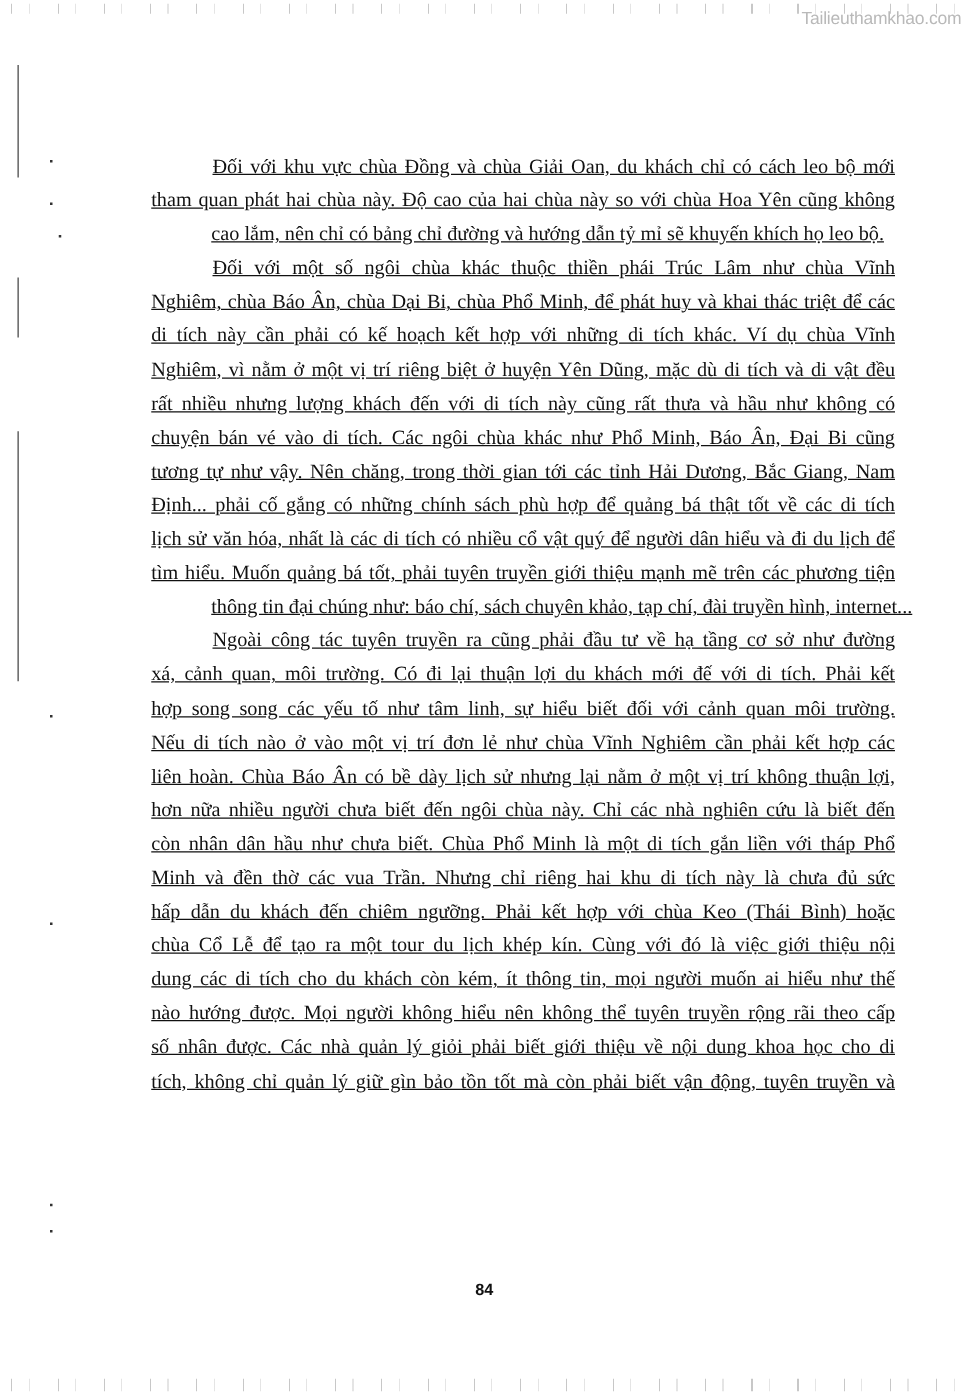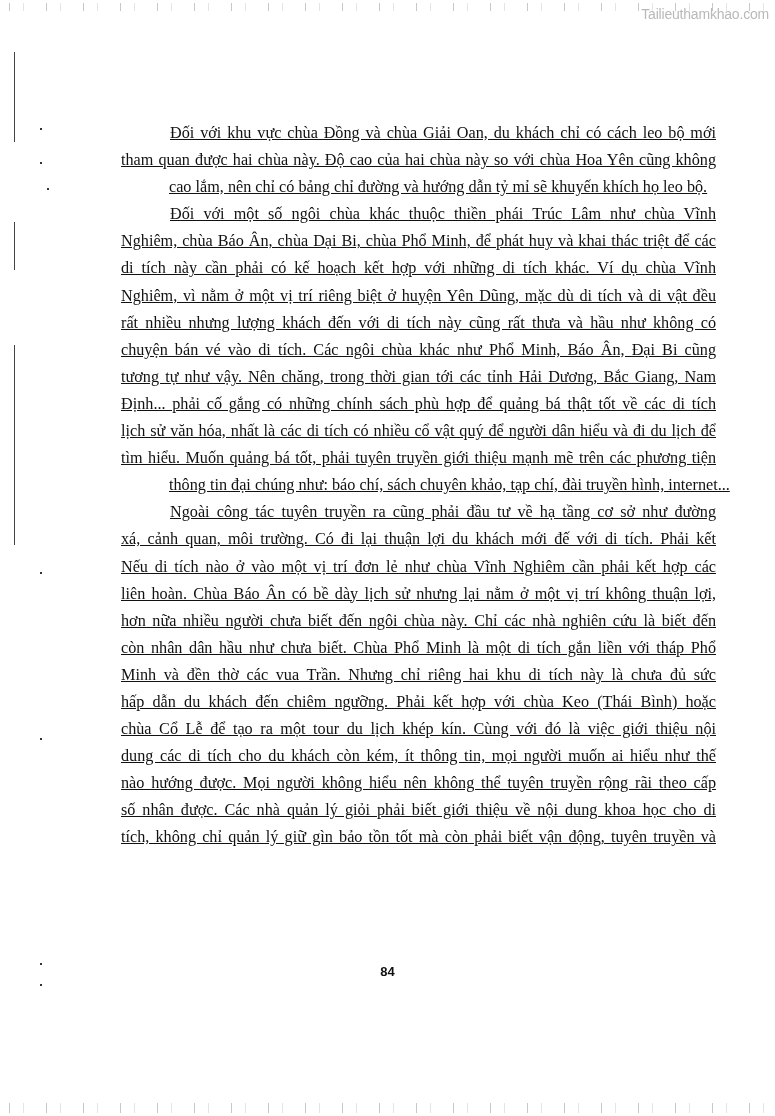--- a/index.html
+++ b/index.html
@@ -24,21 +24,21 @@
     }
     .margin-dot { position: absolute; width: 2px; height: 2px; background: #333; }
     .page-text {
       position: absolute; left: 121px; top: 120px; width: 595px;
       font-size: 16.2px; line-height: 27.1px; text-decoration: underline;
     }
     .line { display: block; white-space: nowrap; text-align: justify; text-align-last: justify; height: 27.1px; }
     .line.indent { padding-left: 49px; }
     .line.last { text-align-last: left; margin-left: 48px; }
     .page-number {
-      position: absolute; top: 964px; left: 0; width: 775px; text-align: center;
+      position: absolute; top: 1024px; left: 0; width: 775px; text-align: center;
       font-family: "Liberation Sans", "DejaVu Sans", sans-serif; font-size: 13px; font-weight: bold;
     }
   </style>
 </head>
 <body>
 
 <div class="scan-top"></div>
 <div class="watermark">Tailieuthamkhao.com</div>
 
 <div class="margin-rule" style="top:52px;height:90px;"></div>
@@ -48,39 +48,40 @@
 <div class="margin-dot" style="left:40px;top:162px;"></div>
 <div class="margin-dot" style="left:47px;top:188px;"></div>
 <div class="margin-dot" style="left:40px;top:572px;"></div>
 <div class="margin-dot" style="left:40px;top:738px;"></div>
 <div class="margin-dot" style="left:40px;top:963px;"></div>
 <div class="margin-dot" style="left:40px;top:984px;"></div>
 
 <div class="page-text">
   <div>
     <span class="line indent">Đối với khu vực chùa Đồng và chùa Giải Oan, du khách chỉ có cách leo bộ mới</span>
-    <span class="line">tham quan được hai chùa này. Độ cao của hai chùa này so với chùa Hoa Yên cũng không</span>
+    <span class="line">tham quan phát hai chùa này. Độ cao của hai chùa này so với chùa Hoa Yên cũng không</span>
     <span class="line last">cao lắm, nên chỉ có bảng chỉ đường và hướng dẫn tỷ mỉ sẽ khuyến khích họ leo bộ.</span>
   </div>
   <div>
     <span class="line indent">Đối với một số ngôi chùa khác thuộc thiền phái Trúc Lâm như chùa Vĩnh</span>
     <span class="line">Nghiêm, chùa Báo Ân, chùa Dại Bi, chùa Phổ Minh, để phát huy và khai thác triệt để các</span>
     <span class="line">di tích này cần phải có kế hoạch kết hợp với những di tích khác. Ví dụ chùa Vĩnh</span>
     <span class="line">Nghiêm, vì nằm ở một vị trí riêng biệt ở huyện Yên Dũng, mặc dù di tích và di vật đều</span>
     <span class="line">rất nhiều nhưng lượng khách đến với di tích này cũng rất thưa và hầu như không có</span>
     <span class="line">chuyện bán vé vào di tích. Các ngôi chùa khác như Phổ Minh, Báo Ân, Đại Bi cũng</span>
     <span class="line">tương tự như vậy. Nên chăng, trong thời gian tới các tỉnh Hải Dương, Bắc Giang, Nam</span>
     <span class="line">Định... phải cố gắng có những chính sách phù hợp để quảng bá thật tốt về các di tích</span>
     <span class="line">lịch sử văn hóa, nhất là các di tích có nhiều cổ vật quý để người dân hiểu và đi du lịch để</span>
     <span class="line">tìm hiểu. Muốn quảng bá tốt, phải tuyên truyền giới thiệu mạnh mẽ trên các phương tiện</span>
     <span class="line last">thông tin đại chúng như: báo chí, sách chuyên khảo, tạp chí, đài truyền hình, internet...</span>
   </div>
   <div>
     <span class="line indent">Ngoài công tác tuyên truyền ra cũng phải đầu tư về hạ tầng cơ sở như đường</span>
     <span class="line">xá, cảnh quan, môi trường. Có đi lại thuận lợi du khách mới đế với di tích. Phải kết</span>
+    <span class="line">hợp song song các yếu tố như tâm linh, sự hiểu biết đối với cảnh quan môi trường.</span>
     <span class="line">Nếu di tích nào ở vào một vị trí đơn lẻ như chùa Vĩnh Nghiêm cần phải kết hợp các</span>
     <span class="line">liên hoàn. Chùa Báo Ân có bề dày lịch sử nhưng lại nằm ở một vị trí không thuận lợi,</span>
     <span class="line">hơn nữa nhiều người chưa biết đến ngôi chùa này. Chỉ các nhà nghiên cứu là biết đến</span>
     <span class="line">còn nhân dân hầu như chưa biết. Chùa Phổ Minh là một di tích gắn liền với tháp Phổ</span>
     <span class="line">Minh và đền thờ các vua Trần. Nhưng chỉ riêng hai khu di tích này là chưa đủ sức</span>
     <span class="line">hấp dẫn du khách đến chiêm ngưỡng. Phải kết hợp với chùa Keo (Thái Bình) hoặc</span>
     <span class="line">chùa Cổ Lễ để tạo ra một tour du lịch khép kín. Cùng với đó là việc giới thiệu nội</span>
     <span class="line">dung các di tích cho du khách còn kém, ít thông tin, mọi người muốn ai hiểu như thế</span>
     <span class="line">nào hướng được. Mọi người không hiểu nên không thể tuyên truyền rộng rãi theo cấp</span>
     <span class="line">số nhân được. Các nhà quản lý giỏi phải biết giới thiệu về nội dung khoa học cho di</span>

